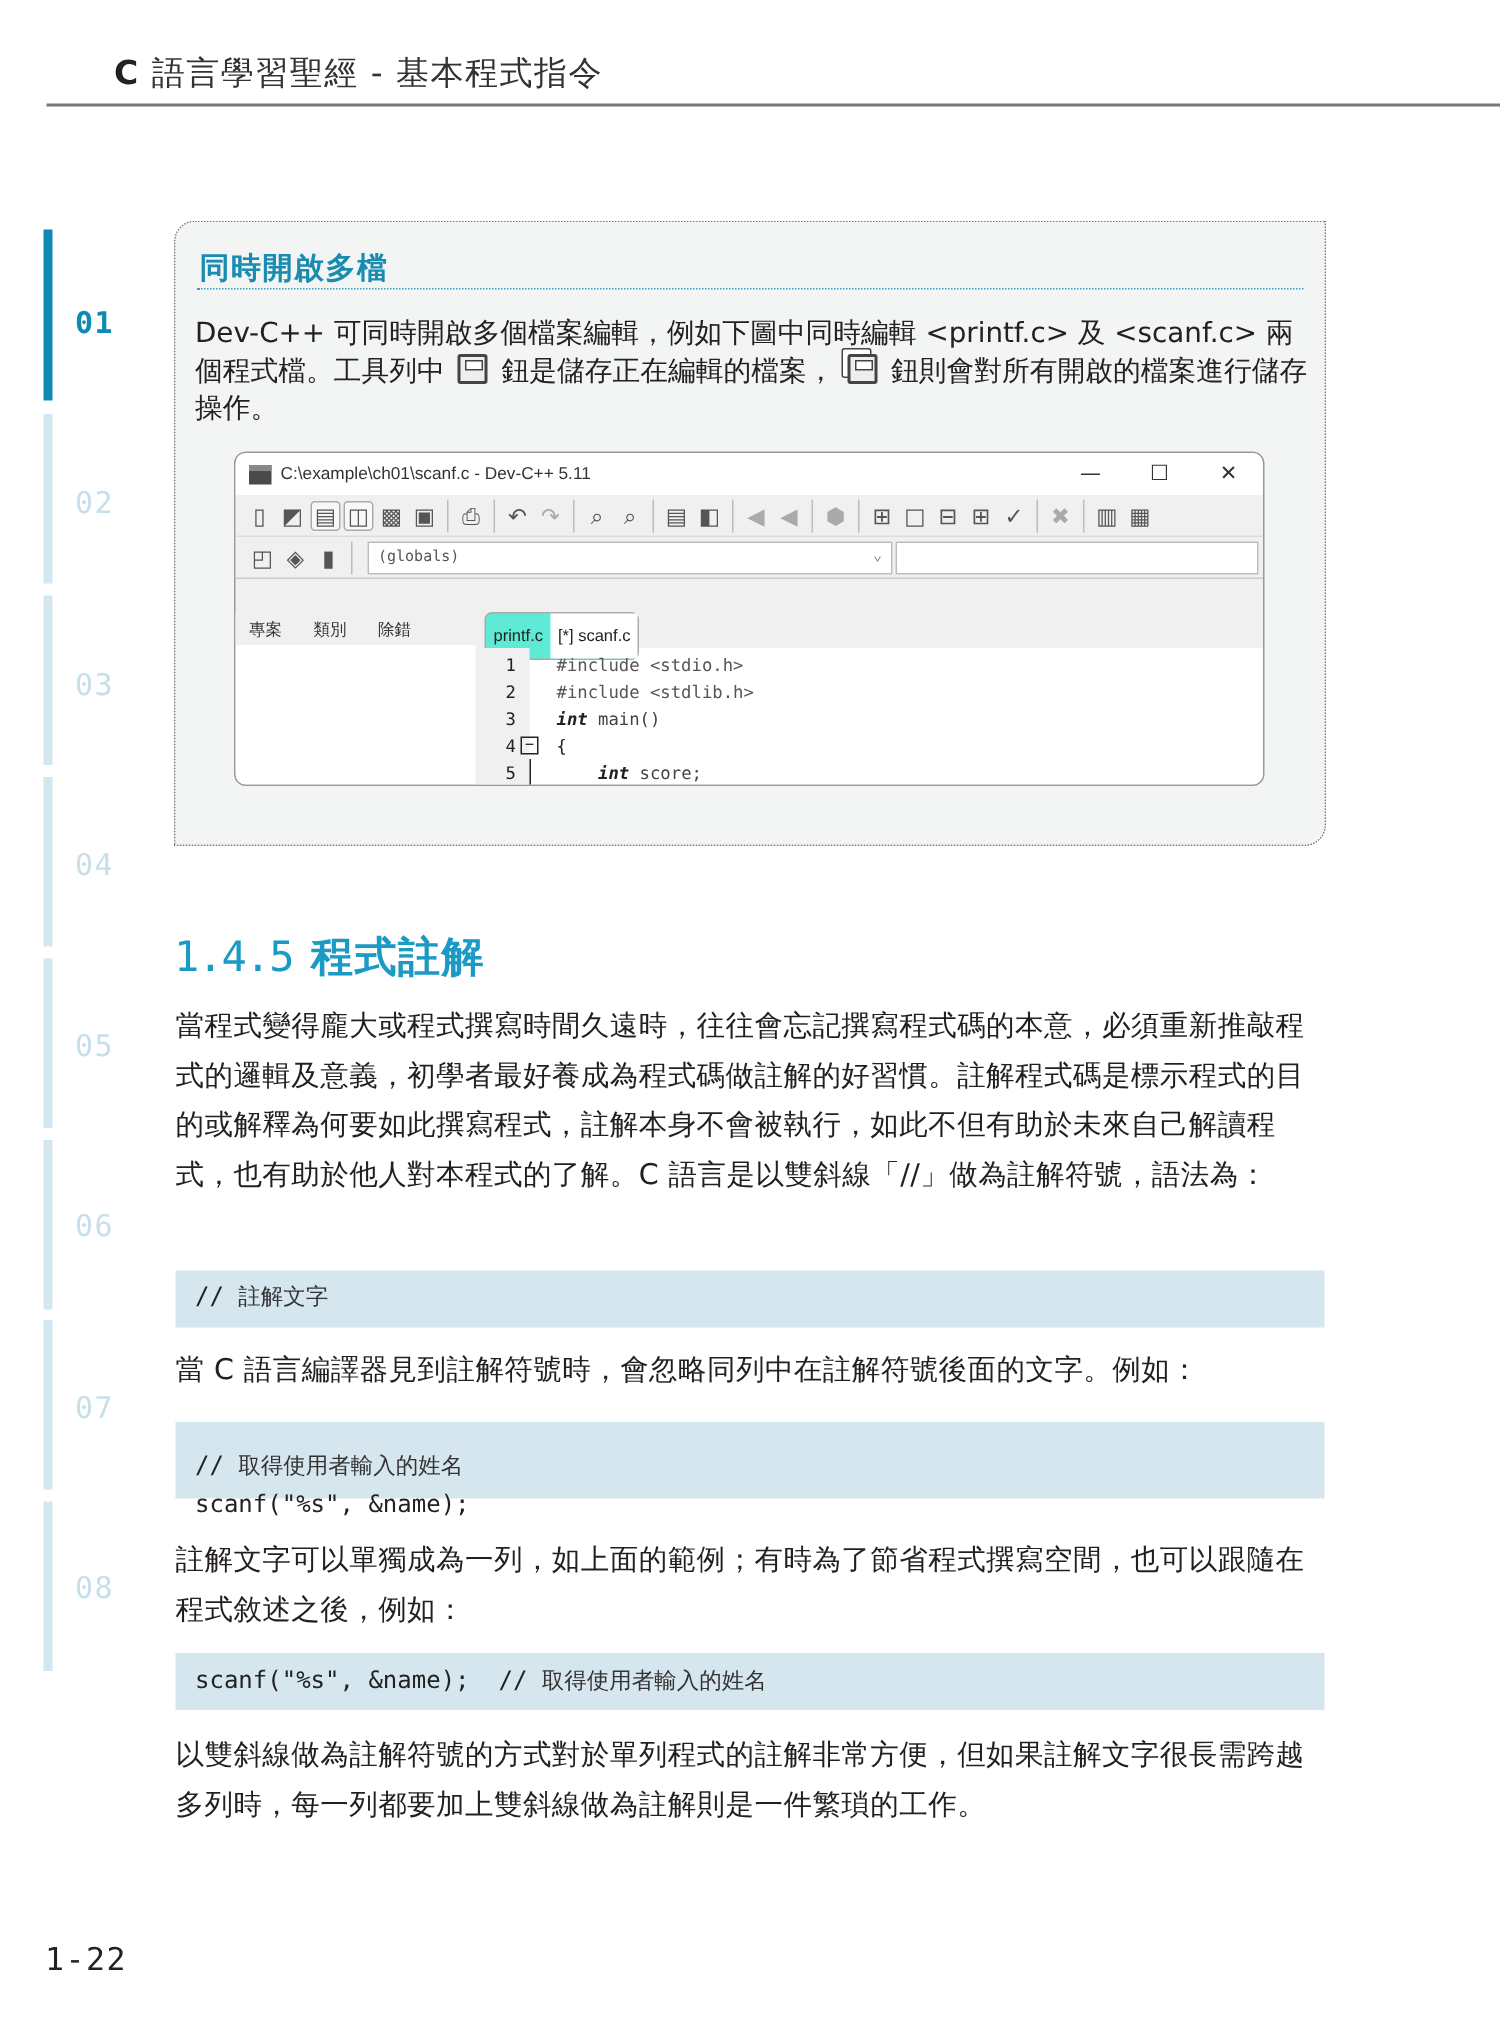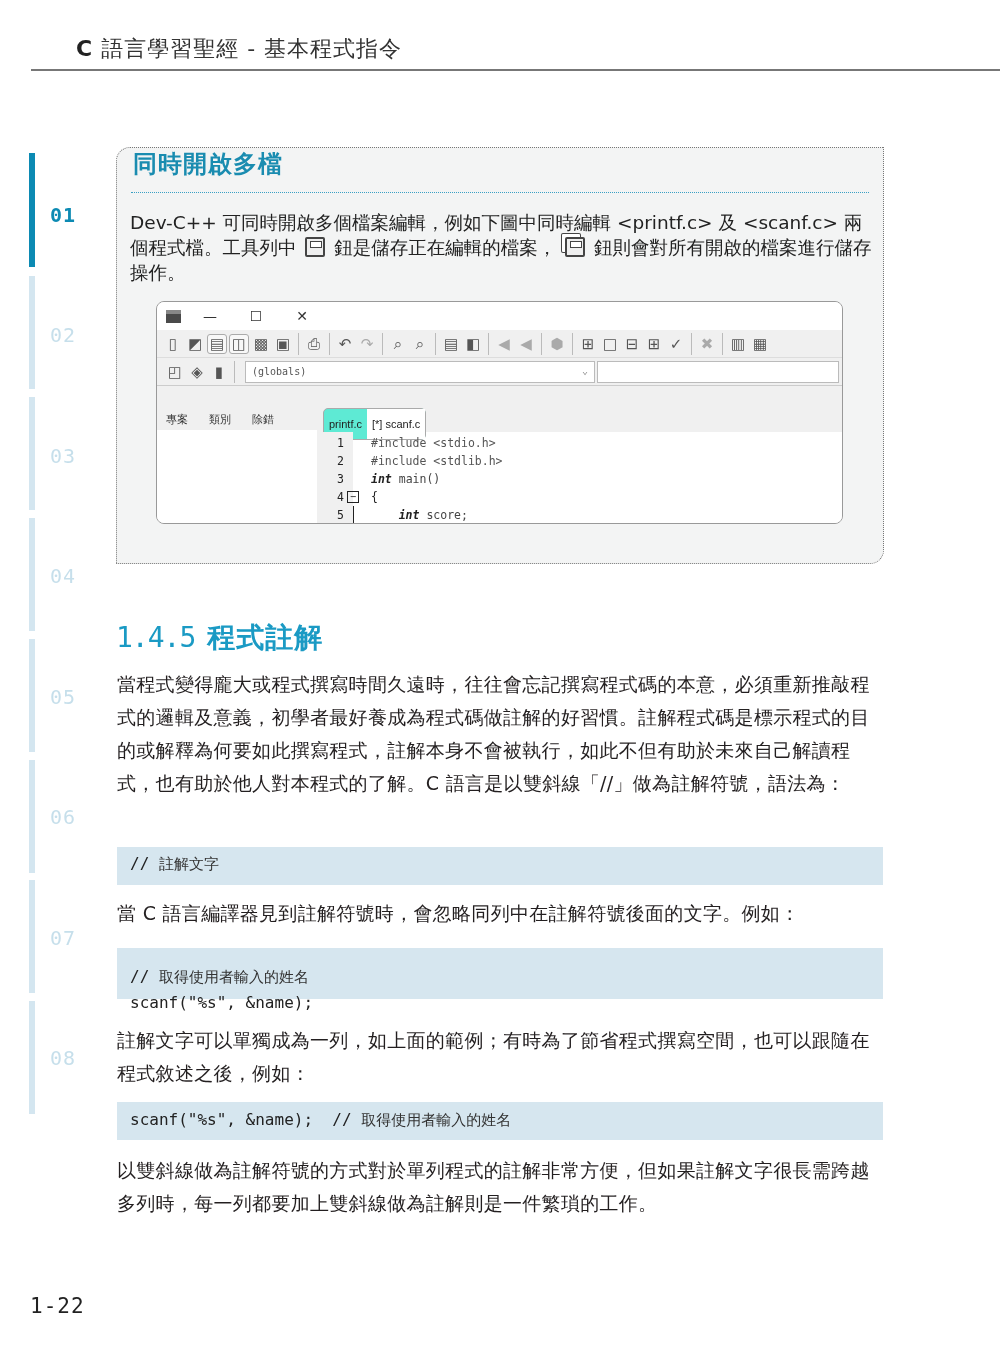--- a/index.html
+++ b/index.html
@@ -12,21 +12,21 @@
   .header-rule { position: absolute; left: 31px; top: 69px; width: 969px; height: 2px; background: #777; }
 
   
   .chapter-tab { position: absolute; left: 29px; width: 6px; background: #d4e6f0; }
   .chapter-tab.active { background: #0c8ab3; }
   .chapter-num { position: absolute; left: 50px; font-family: "DejaVu Sans Mono", monospace; font-size: 20px; color: #c6dfeb; letter-spacing: 1px; }
   .chapter-num.active { color: #0c8ab3; font-weight: bold; }
 
   
   .tip-box { position: absolute; left: 116px; top: 147px; width: 768px; height: 417px; background: #f3f4f4; border: 1px dotted #777; border-radius: 14px 0 14px 0; }
-  .tip-title { position: absolute; left: 16px; top: 0; font-size: 24px; font-weight: bold; color: #1a8cb0; letter-spacing: 1px; }
+  .tip-title { position: absolute; left: 16px; top: 17px; font-size: 20px; font-weight: bold; color: #1a8cb0; letter-spacing: 1px; }
   .tip-rule { position: absolute; left: 14px; top: 44px; width: 738px; border-top: 1px dotted #3aa0c4; }
   .tip-text { position: absolute; left: 13px; top: 62px; width: 745px; font-size: 18.5px; line-height: 25px; color: #222; }
   .inline-icon { display: inline-block; width: 20px; height: 20px; vertical-align: -3px; border: 2px solid #444; border-radius: 2px; margin: 0 3px; position: relative; background: #eee; }
   .inline-icon::after { content: ""; position: absolute; left: 3px; top: 2px; width: 10px; height: 5px; border: 1px solid #444; background: #fff; }
   .inline-icon.double { border-width: 2px; box-shadow: -4px -4px 0 -1px #fff, -4px -4px 0 0 #444; }
 
   
   .ide { position: absolute; left: 156px; top: 301px; width: 687px; height: 223px; background: #f0f0f0; border: 1px solid #999; border-radius: 8px; overflow: hidden; }
   .ide-title { height: 28px; background: #fff; display: flex; align-items: center; font-size: 11.5px; color: #333; }
   .ide-logo { width: 15px; height: 13px; background: #4a4a4a; margin: 0 6px 0 9px; border-top: 4px solid #888; }
@@ -103,20 +103,21 @@
     <span class="inline-icon"></span>
     <span>鈕是儲存正在編輯的檔案，</span>
     <span class="inline-icon double"></span>
     <span>鈕則會對所有開啟的檔案進行儲存操作。</span>
   </div>
 </div>
 
 <div class="ide">
   <div class="ide-title">
     <span class="ide-logo"></span>
+    <span class="ide-title-text">C:\example\ch01\scanf.c - Dev-C++ 5.11</span>
     <span class="win-ctrl">—</span>
     <span class="win-ctrl">☐</span>
     <span class="win-ctrl">✕</span>
   </div>
   <div class="ide-toolbar">
     <span class="tb-btn">▯</span>
     <span class="tb-btn">◩</span>
     <span class="tb-btn boxed">▤</span>
     <span class="tb-btn boxed">◫</span>
     <span class="tb-btn">▩</span>

